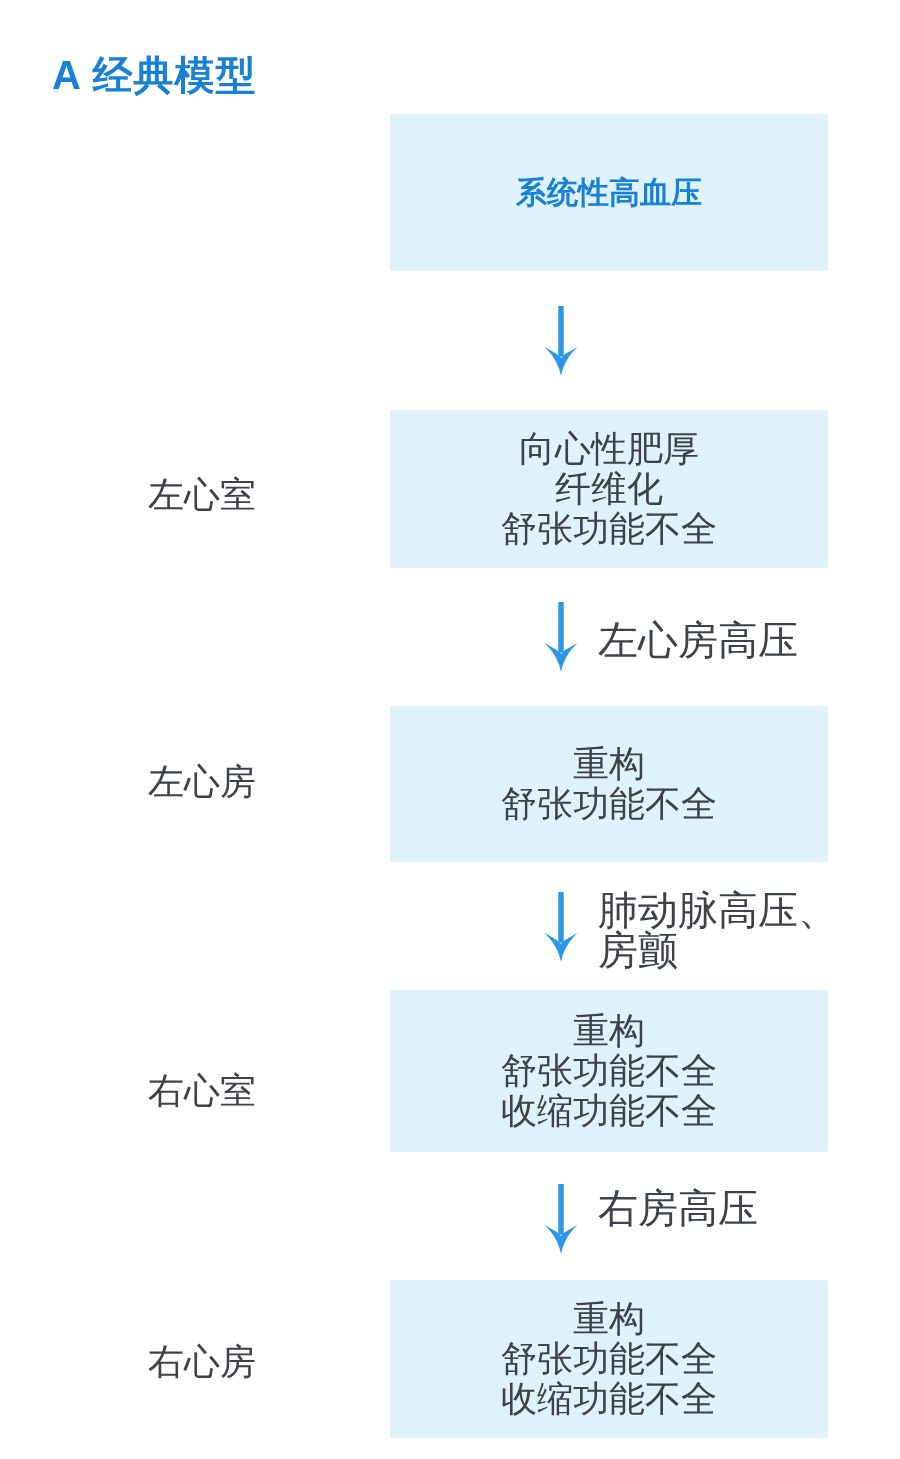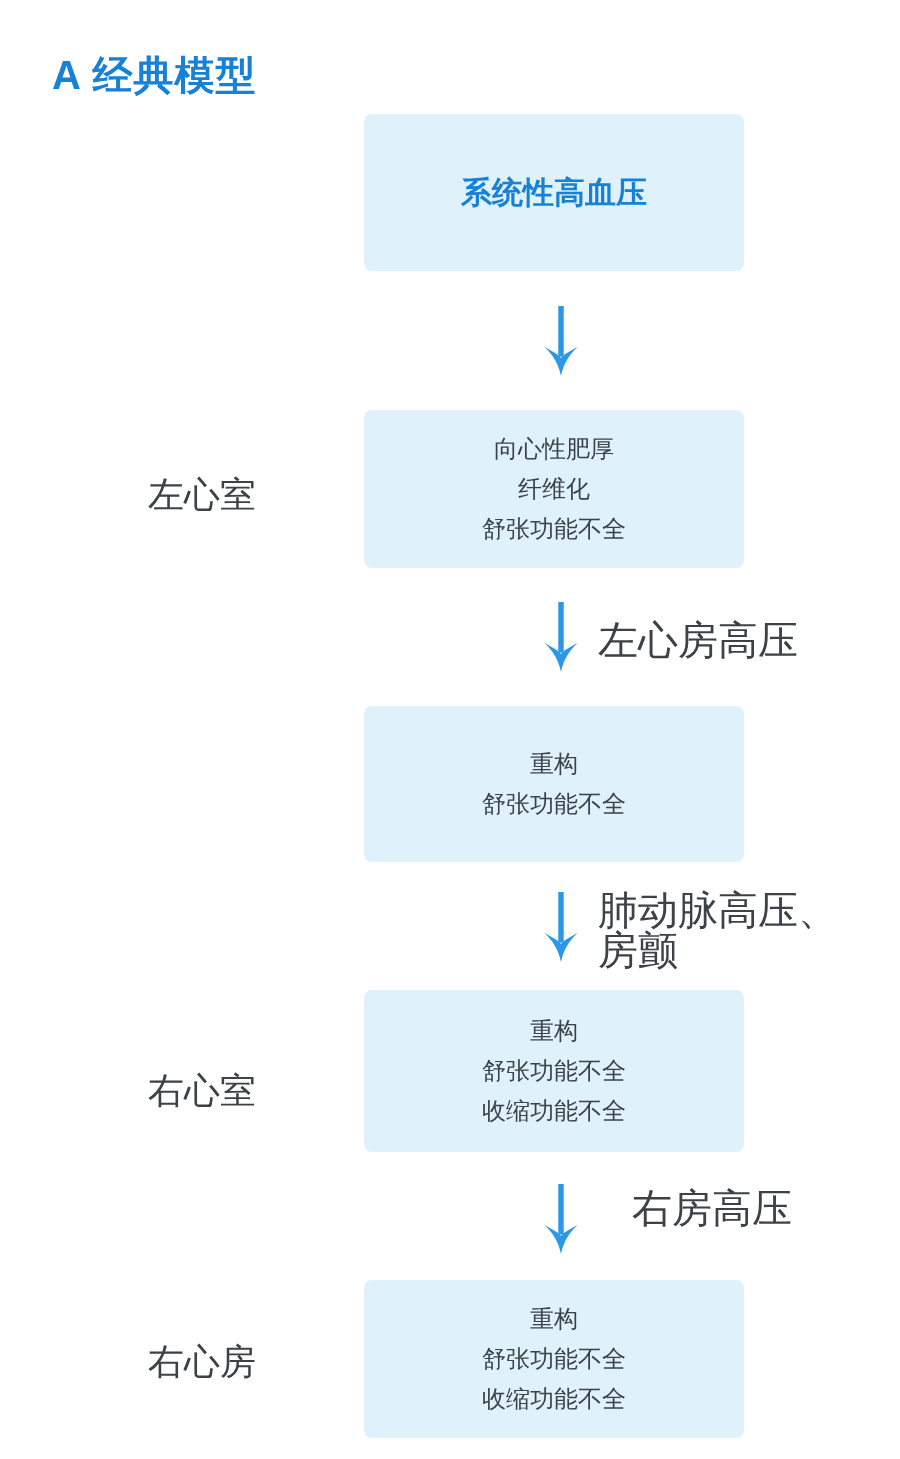--- a/index.html
+++ b/index.html
@@ -14,27 +14,27 @@
     font-family:"Liberation Sans","DejaVu Sans",sans-serif;
     width:900px;height:1459px;position:relative;overflow:hidden;
   }
   .canvas{position:absolute;inset:0;width:900px;height:1459px;background:#ffffff;}
   .page-title{
     position:absolute;left:52px;top:48px;
     font-size:40px;font-weight:bold;color:var(--accent-blue);
     letter-spacing:1px;white-space:nowrap;
   }
   .flow-node{
-    position:absolute;left:364px;width:380px;
-    background:var(--box-bg);border-radius:8px;
+    position:absolute;left:390px;width:438px;
+    background:var(--box-bg);border-radius:2px;
     display:flex;flex-direction:column;align-items:center;justify-content:center;
     text-align:center;
   }
   .flow-node .node-line{
-    font-size:24px;line-height:40px;color:var(--text-dark);white-space:nowrap;
+    font-size:36px;line-height:40px;color:var(--text-dark);white-space:nowrap;
   }
   .flow-node.emphasis .node-line{
     color:var(--accent-blue);font-weight:bold;font-size:31px;line-height:42px;
   }
   .node-1{top:114px;height:157px;}
   .node-2{top:410px;height:158px;}
   .node-3{top:706px;height:156px;}
   .node-4{top:990px;height:162px;}
   .node-5{top:1280px;height:158px;}
   .row-label{
@@ -52,21 +52,21 @@
   .arrow-2{top:602px;}
   .arrow-3{top:892px;}
   .arrow-4{top:1184px;}
   .down-arrow svg{display:block;width:40px;height:72px;}
   .arrow-label{
     position:absolute;left:598px;
     font-size:40px;line-height:40px;color:var(--text-dark);white-space:nowrap;
   }
   .arrow-label-2{top:620px;}
   .arrow-label-3{top:890px;}
-  .arrow-label-4{top:1188px;margin-left:34px;}
+  .arrow-label-4{top:1188px;}
 </style>
 </head>
 <body>
 
 <div class="canvas">
 
   <div class="page-title">A 经典模型</div>
 
   <div class="flow-node node-1 emphasis">
     <div class="node-line">系统性高血压</div>
@@ -87,20 +87,21 @@
   </div>
 
   <div class="down-arrow arrow-2">
     <svg viewBox="0 0 40 74" xmlns="http://www.w3.org/2000/svg" aria-hidden="true">
       <rect x="17.2" y="0" width="5.6" height="52" fill="currentColor"></rect>
       <path d="M3,42 C11,50 17,58 20,72 C23,58 29,50 37,42 C30,46.5 24,48.5 20,53.5 C16,48.5 10,46.5 3,42 Z" fill="currentColor"></path>
     </svg>
   </div>
   <div class="arrow-label arrow-label-2">左心房高压</div>
 
+  <div class="row-label row-label-2">左心房</div>
   <div class="flow-node node-3">
     <div class="node-line">重构</div>
     <div class="node-line">舒张功能不全</div>
   </div>
 
   <div class="down-arrow arrow-3">
     <svg viewBox="0 0 40 74" xmlns="http://www.w3.org/2000/svg" aria-hidden="true">
       <rect x="17.2" y="0" width="5.6" height="52" fill="currentColor"></rect>
       <path d="M3,42 C11,50 17,58 20,72 C23,58 29,50 37,42 C30,46.5 24,48.5 20,53.5 C16,48.5 10,46.5 3,42 Z" fill="currentColor"></path>
     </svg>

